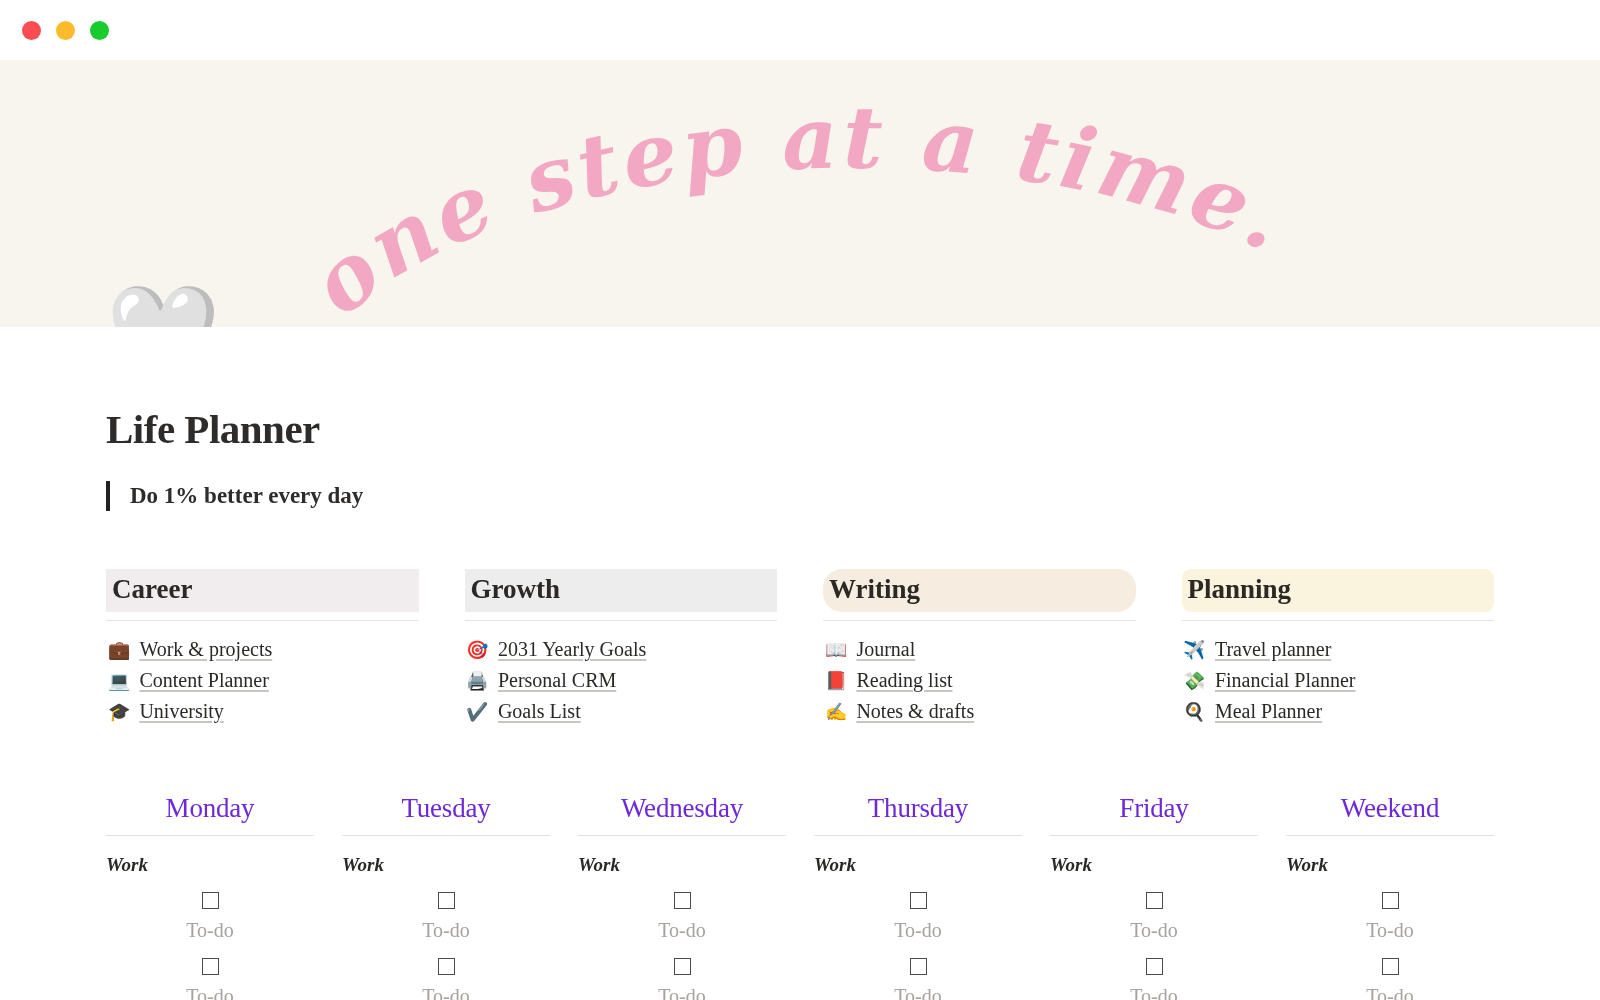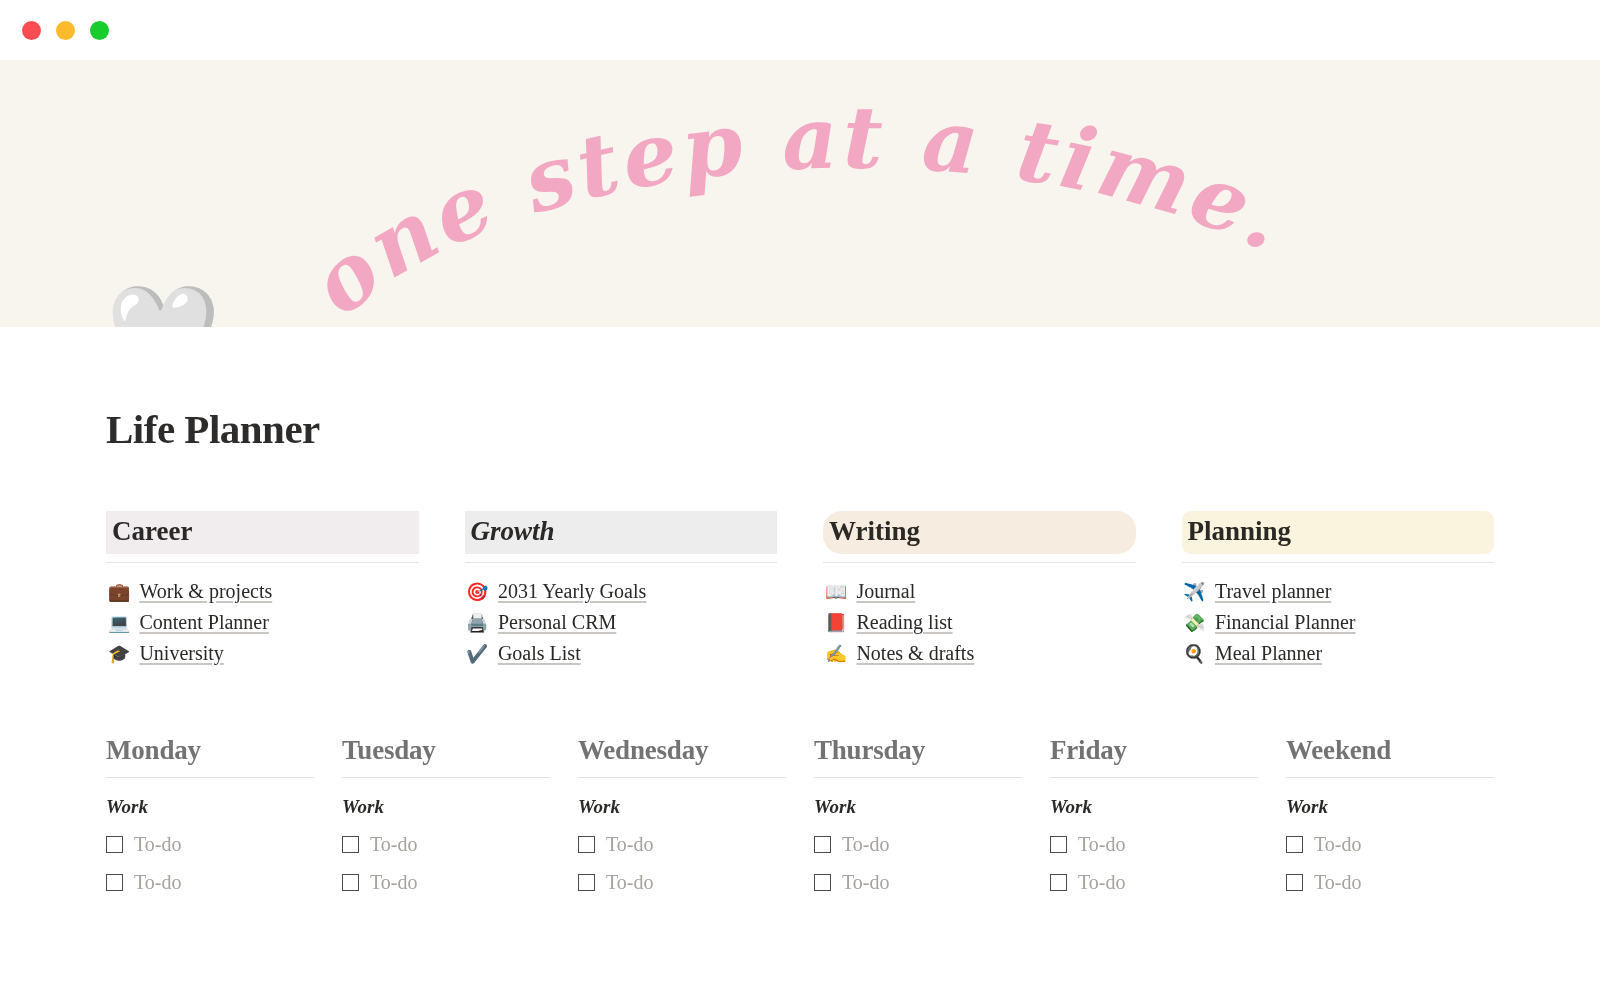--- a/index.html
+++ b/index.html
@@ -115,43 +115,45 @@
 
   
   #week-columns {
     display: flex;
     gap: 28px;
     margin-top: 66px;
   }
   .day-column { flex: 1 1 0; min-width: 0; }
   .day-heading {
     font-size: 27px;
-    font-weight: 700;
-    color: #737373;
+    font-weight: 400;
+    color: #6d28d9;
     letter-spacing: -0.2px;
     white-space: nowrap;
+    text-align: center;
   }
   .day-rule {
     height: 1px;
     background: #e3e1dd;
     margin-top: 11px;
     margin-bottom: 18px;
   }
   .day-section-label {
     font-size: 19px;
     font-weight: 700;
     font-style: italic;
     color: #2b2926;
     margin-bottom: 16px;
   }
   .todo-row {
     display: flex;
     align-items: center;
     gap: 11px;
     margin-bottom: 18px;
+    flex-direction: column;
   }
   .todo-checkbox {
     width: 17px; height: 17px;
     border: 1.6px solid #4d4b48;
     background: #fff;
     flex: 0 0 auto;
   }
   .todo-text {
     font-size: 20px;
     color: #a6a29c;
@@ -176,40 +178,41 @@
       <textPath href="#arcpath" startOffset="2%">one step at a time.</textPath>
     </text>
   </svg>
   <div id="page-icon">🤍</div>
 </div>
 
 <div id="page-body">
 
   <h1 id="page-title">Life Planner</h1>
 
+  <div id="subtitle-quote">Do 1% better every day</div>
 
   <div id="link-columns">
       <div class="link-column">
         <div class="column-heading" style="background: rgb(241, 236, 238);">Career</div>
         <div class="column-rule"></div>
         <div class="link-row">
           <span class="link-emoji">💼</span>
           <span class="link-label">Work &amp; projects</span>
         </div>
         <div class="link-row">
           <span class="link-emoji">💻</span>
           <span class="link-label">Content Planner</span>
         </div>
         <div class="link-row">
           <span class="link-emoji">🎓</span>
           <span class="link-label">University</span>
         </div>
       </div>
       <div class="link-column">
-        <div class="column-heading" style="background: rgb(238, 237, 237); font-style: italic;">Growth</div>
+        <div class="column-heading" style="background: rgb(238, 237, 237);">Growth</div>
         <div class="column-rule"></div>
         <div class="link-row">
           <span class="link-emoji">🎯</span>
           <span class="link-label">2031 Yearly Goals</span>
         </div>
         <div class="link-row">
           <span class="link-emoji">🖨️</span>
           <span class="link-label">Personal CRM</span>
         </div>
         <div class="link-row">

